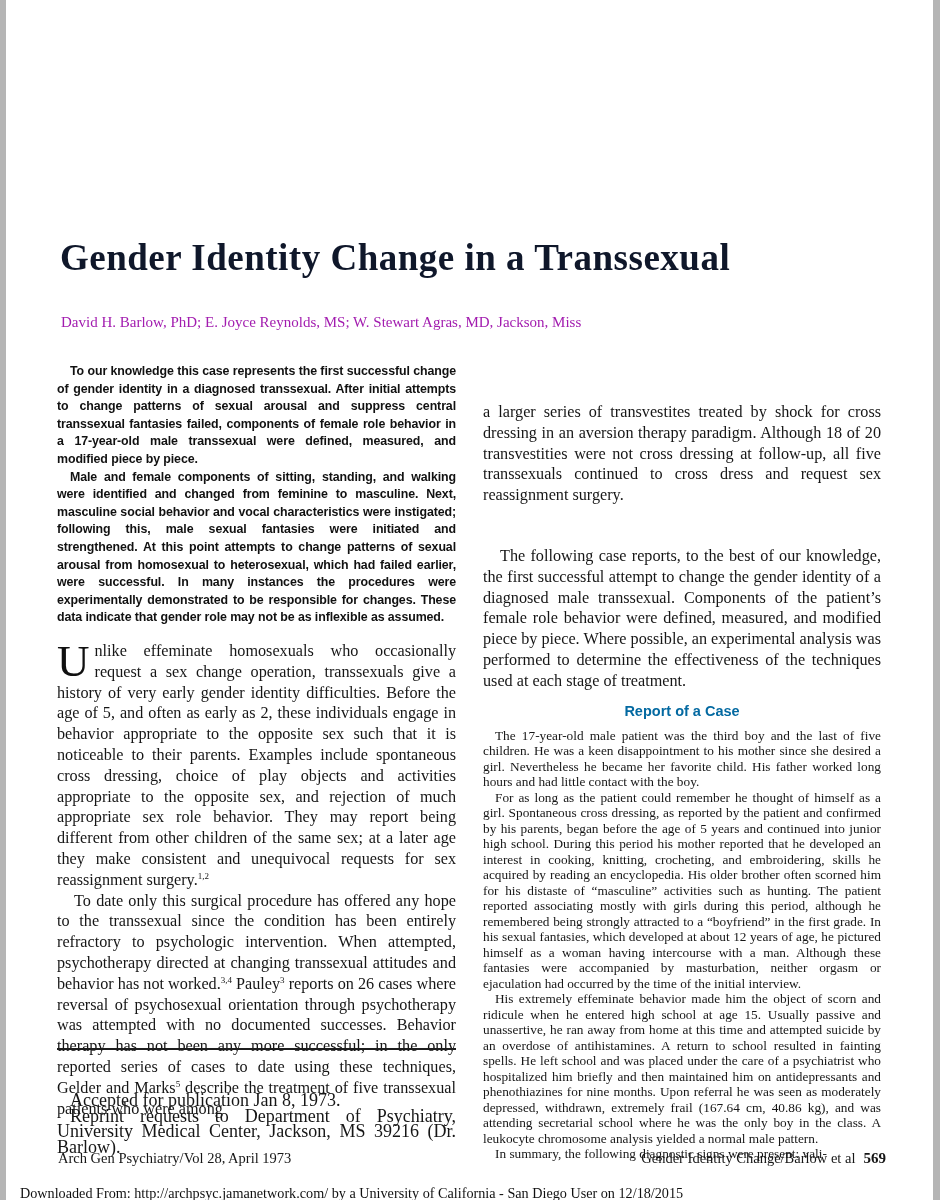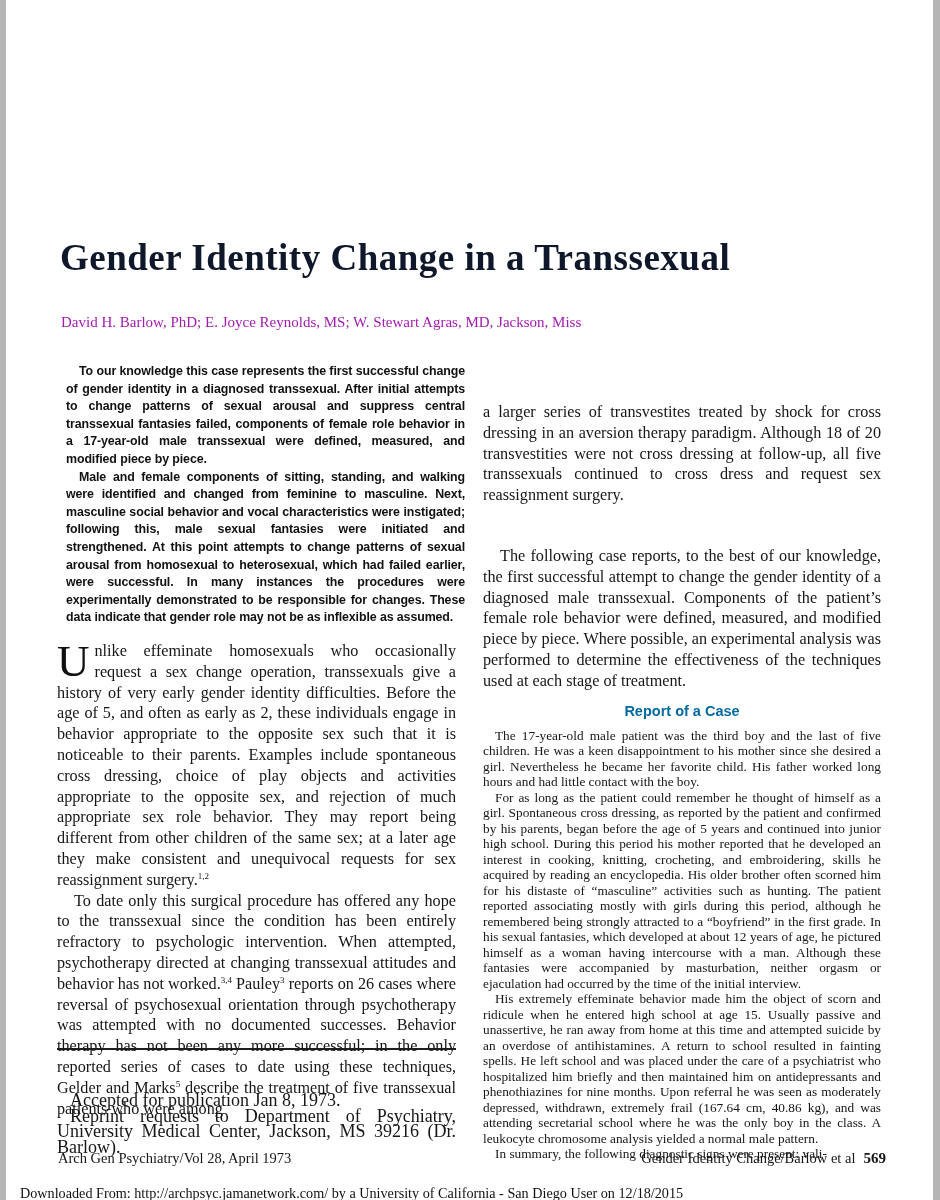--- a/index.html
+++ b/index.html
@@ -21,21 +21,21 @@
     font-size:37px; font-weight:700; color:#0f172a;
     white-space:nowrap; letter-spacing:0.5px;
   }
   .byline {
     position:absolute; left:61px; top:314px; width:820px;
     font-size:15px; color:#a21caf; white-space:nowrap;
   }
 
   .col { text-align:justify; }
   .abstract {
-    position:absolute; left:66px; top:363px; width:399px;
+    position:absolute; left:57px; top:363px; width:399px;
     font-family:"Liberation Sans", sans-serif;
     font-weight:700; font-size:12.4px; line-height:17.6px;
     letter-spacing:-0.1px; color:#111;
   }
   .abstract p { text-indent:13px; }
 
   .body-left {
     position:absolute; left:57px; top:641px; width:399px;
     font-size:16.2px; line-height:20.8px;
   }

